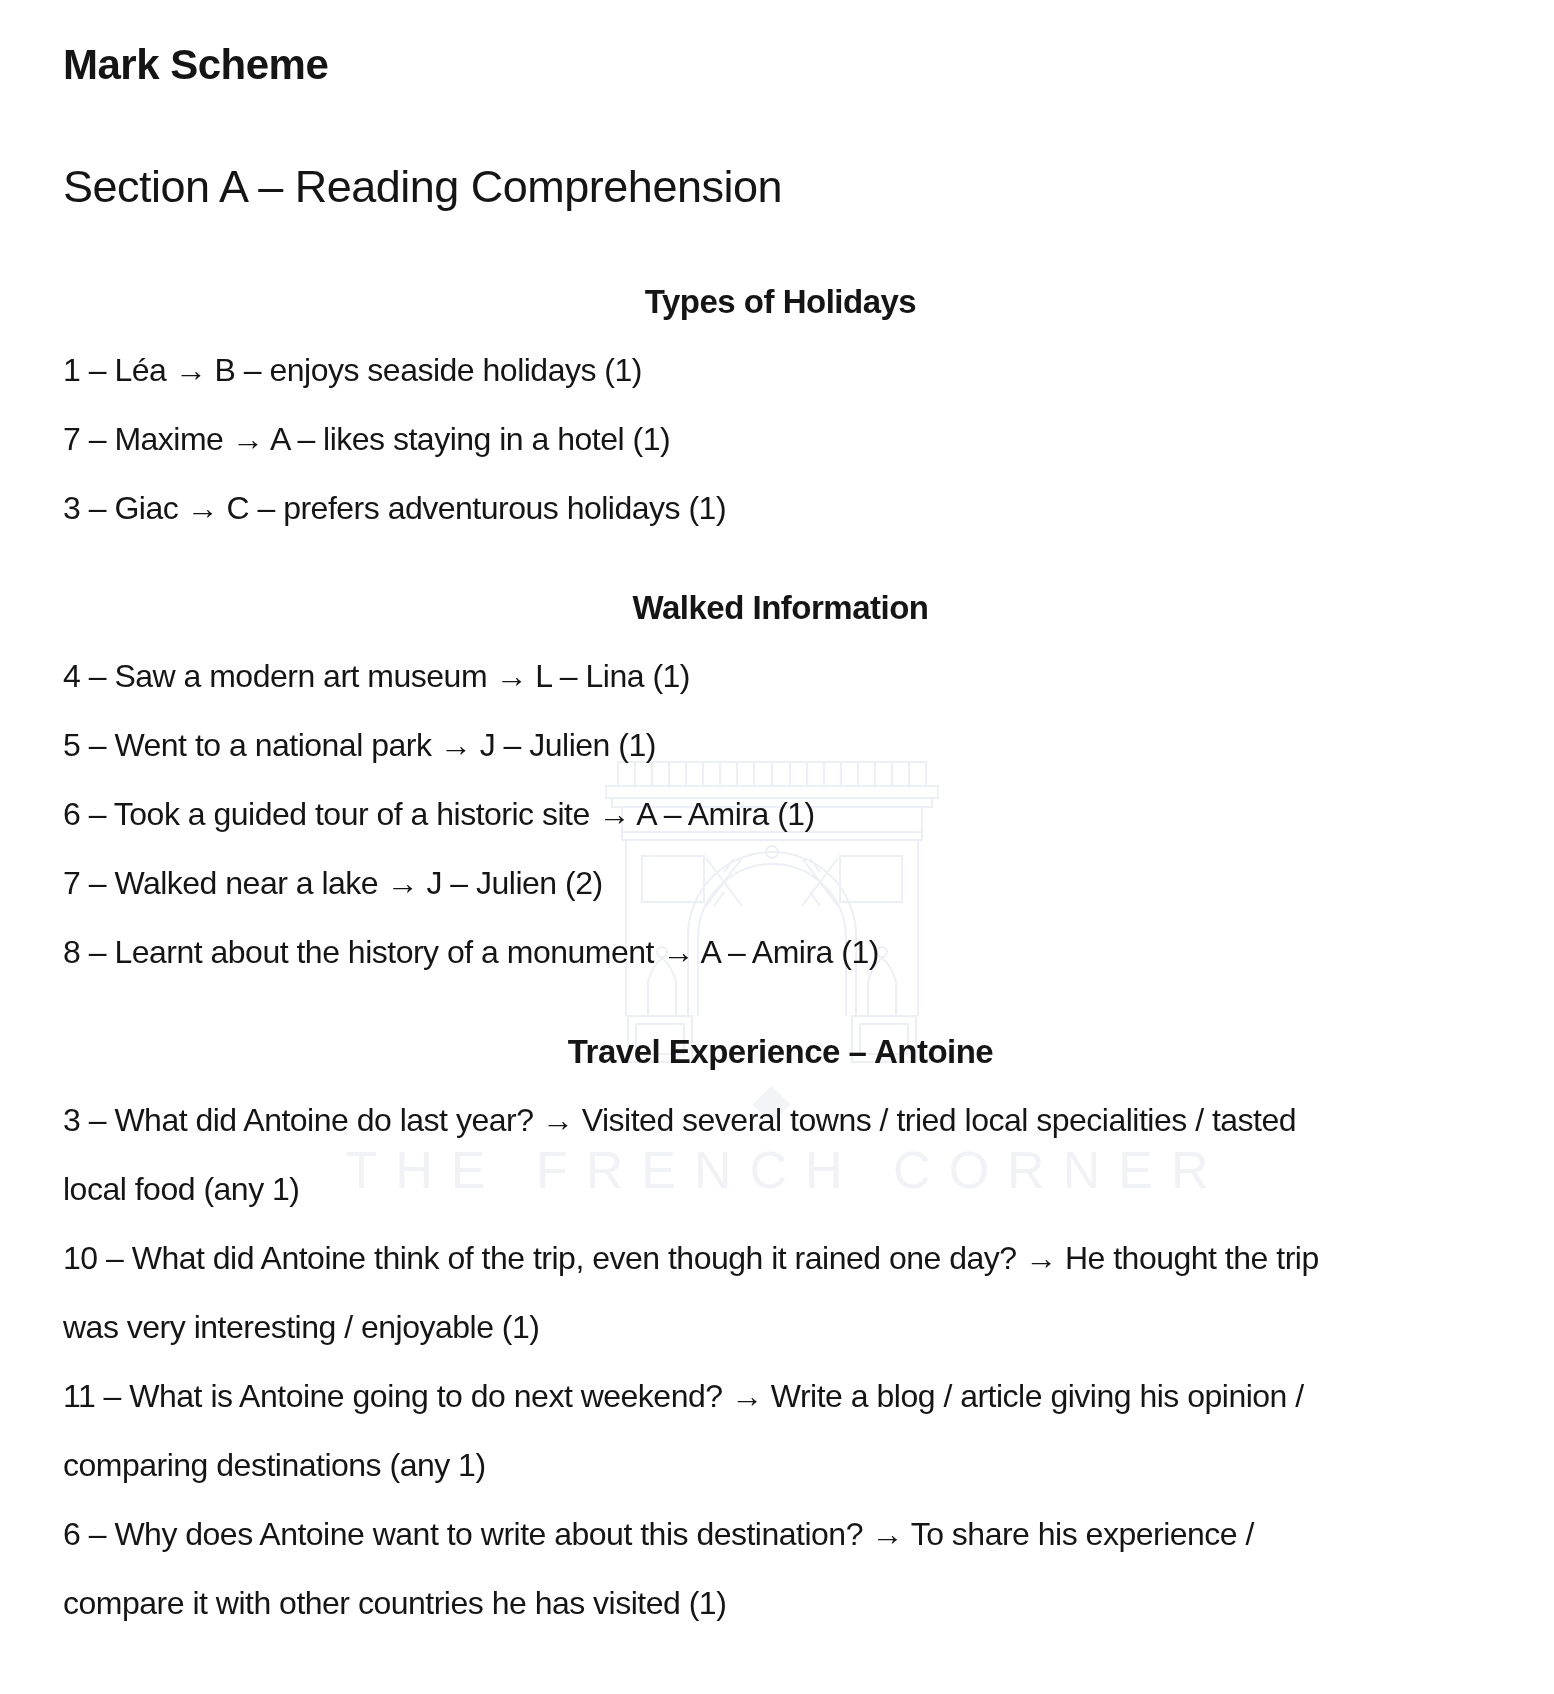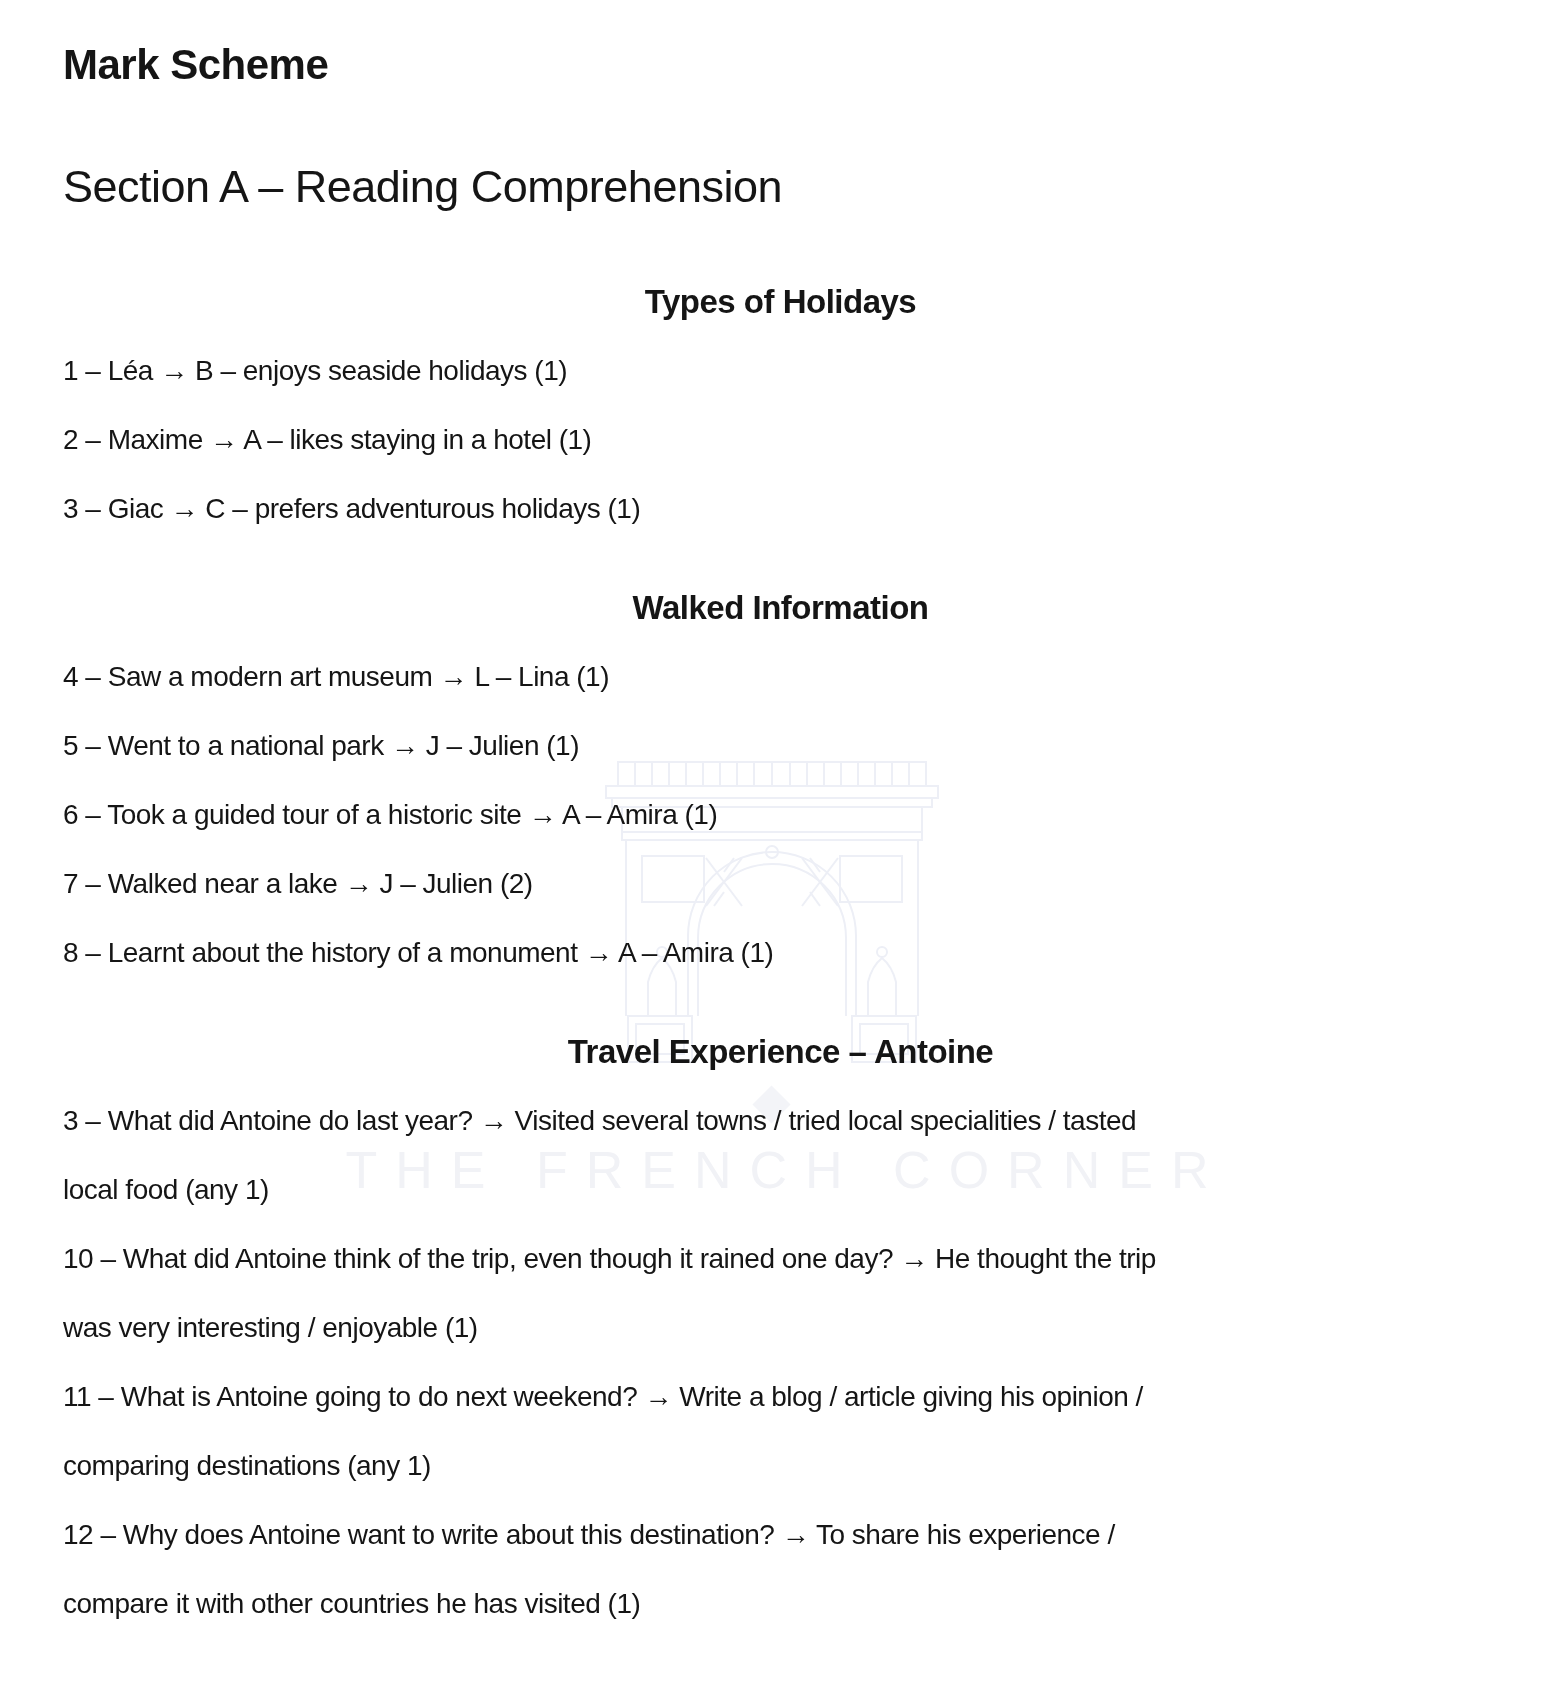--- a/index.html
+++ b/index.html
@@ -86,21 +86,21 @@
     letter-spacing: -0.5px;
     text-align: center;
   }
   h3.subhead:first-child {
     margin-top: 0;
   }
   .item {
     margin: 0;
   }
   .line {
-    font-size: 28px;
+    font-size: 32px;
     line-height: 69px;
     letter-spacing: -0.5px;
     white-space: nowrap;
   }
 </style>
 </head>
 <body>
 
 <div class="watermark-layer">
   <svg class="wm-arc" viewBox="0 0 340 312" aria-hidden="true">
@@ -160,21 +160,21 @@
 
 <div class="content">
   <h1 class="doc-title">Mark Scheme</h1>
   <h2 class="section-heading">Section A – Reading Comprehension</h2>
   <div id="sections">
       <h3 class="subhead">Types of Holidays</h3>
       <div class="item">
         <div class="line">1 – Léa → B – enjoys seaside holidays (1)</div>
       </div>
       <div class="item">
-        <div class="line">2 – Maxime → A – likes staying in a hotel (1)</div>
+        <div class="line">7 – Maxime → A – likes staying in a hotel (1)</div>
       </div>
       <div class="item">
         <div class="line">3 – Giac → C – prefers adventurous holidays (1)</div>
       </div>
       <h3 class="subhead">Walked Information</h3>
       <div class="item">
         <div class="line">4 – Saw a modern art museum → L – Lina (1)</div>
       </div>
       <div class="item">
         <div class="line">5 – Went to a national park → J – Julien (1)</div>
@@ -195,17 +195,17 @@
       </div>
       <div class="item">
         <div class="line">10 – What did Antoine think of the trip, even though it rained one day? → He thought the trip</div>
         <div class="line">was very interesting / enjoyable (1)</div>
       </div>
       <div class="item">
         <div class="line">11 – What is Antoine going to do next weekend? → Write a blog / article giving his opinion /</div>
         <div class="line">comparing destinations (any 1)</div>
       </div>
       <div class="item">
-        <div class="line">12 – Why does Antoine want to write about this destination? → To share his experience /</div>
+        <div class="line">6 – Why does Antoine want to write about this destination? → To share his experience /</div>
         <div class="line">compare it with other countries he has visited (1)</div>
       </div>
     </div>
 </div>
 
 </body></html>

